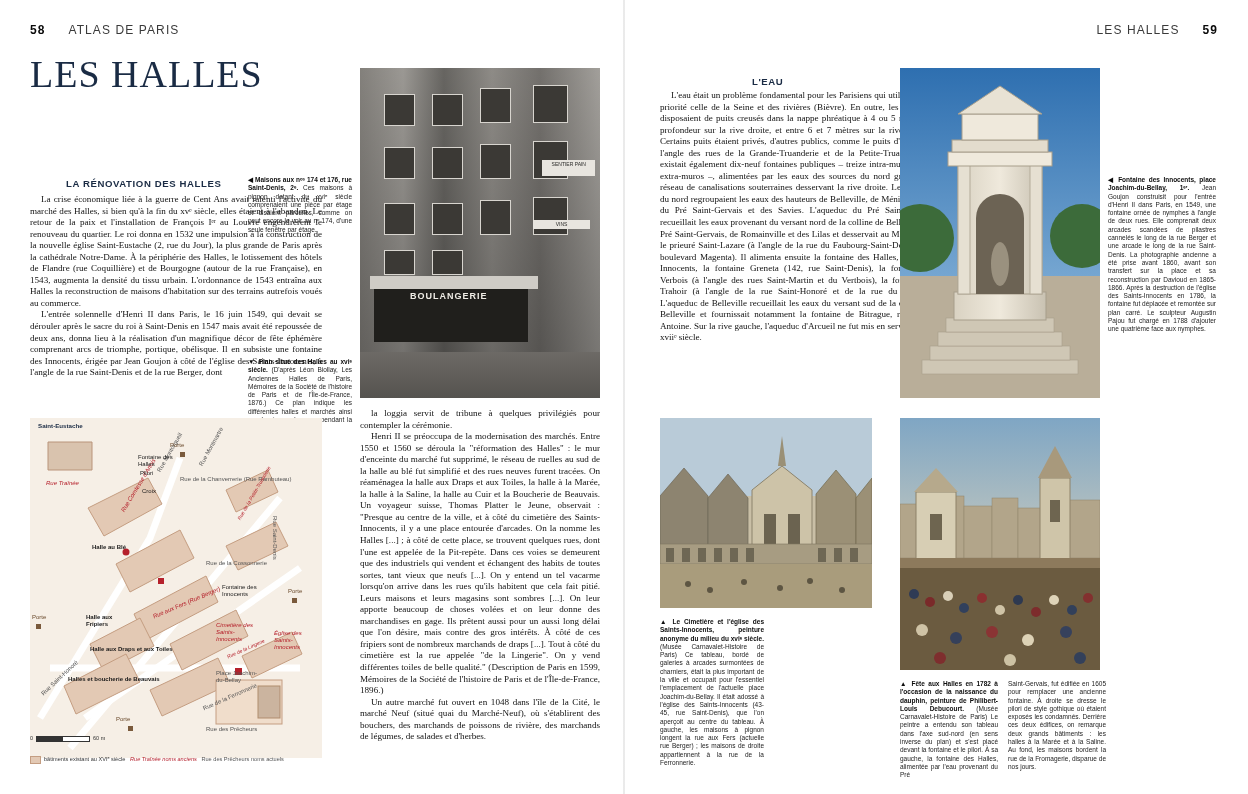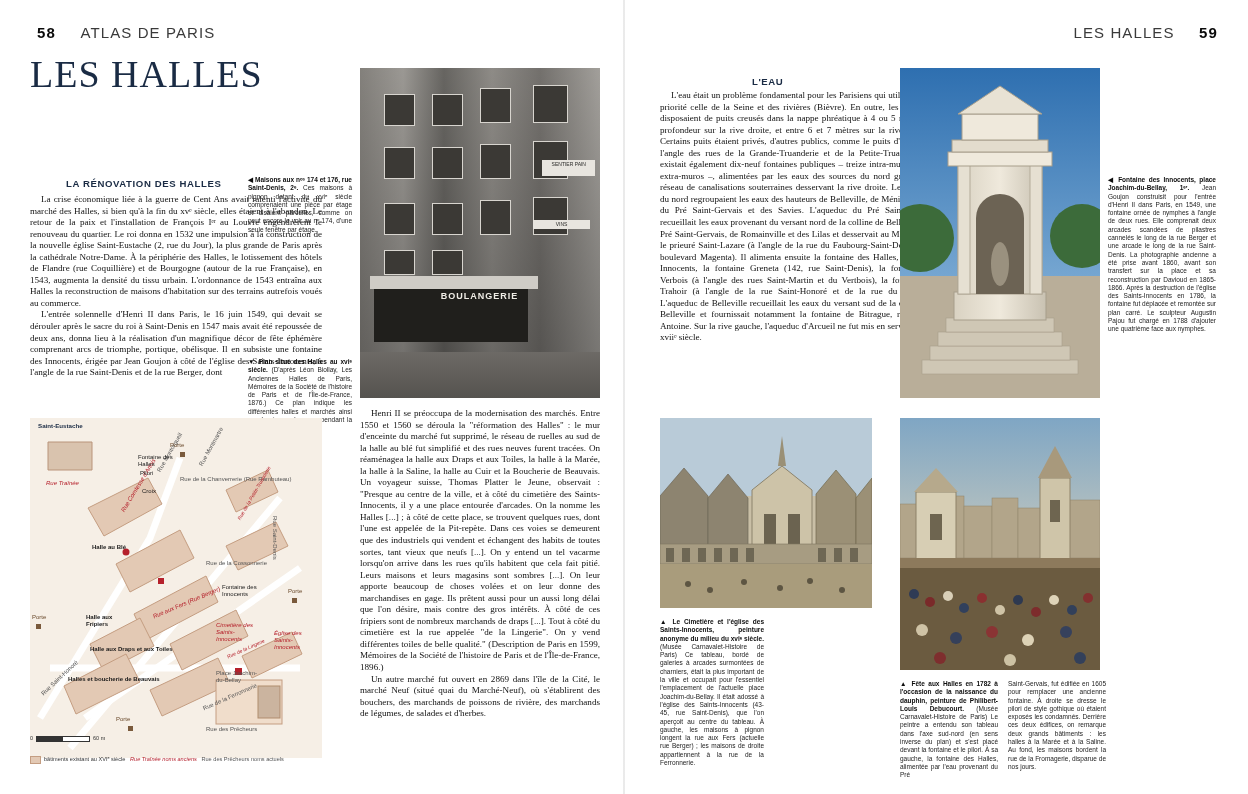--- a/index.html
+++ b/index.html
@@ -6,21 +6,21 @@
   body{
     width:1248px;height:794px;
     background:#ffffff;
     font-family:"Liberation Serif", serif;
     color:#1a1a1a;
     overflow:hidden;
   }
   .page{position:relative;width:1248px;height:794px;}
 
   
-  .runhead{position:absolute;top:22px;font-family:"Liberation Sans",sans-serif;font-size:15px;letter-spacing:1.1px;color:#3a3a3a;margin-left:7px;}
+  .runhead{position:absolute;top:22px;font-family:"Liberation Sans",sans-serif;font-size:12px;letter-spacing:1.1px;color:#3a3a3a;}
   .runhead .folio{font-weight:700;color:#0a0a0a;}
   .runhead-left{left:30px;}
   .runhead-right{right:30px;text-align:right;}
   .runhead span{display:inline-block;vertical-align:middle;}
   .runhead .sep{width:14px;}
 
   
   .gutter{position:absolute;left:623px;top:0;width:2px;height:794px;background:linear-gradient(to right,#f2f2f2,#e3e3e3,#f2f2f2);}
 
   
@@ -72,21 +72,21 @@
 
   
   #photo-rue{left:360px;top:68px;width:240px;height:330px;
      background:
        linear-gradient(to bottom, rgba(0,0,0,.08), rgba(0,0,0,.35)),
        linear-gradient(to right,#8e8b86 0%,#a8a5a0 18%,#6f6d69 35%,#9a9792 55%,#7d7a76 75%,#b0ada8 100%);
   }
   #photo-rue .facade{position:absolute;left:0;top:0;width:100%;height:100%;}
   #photo-rue .win{position:absolute;background:#3b3935;border:1px solid #d8d5cf;}
   #photo-rue .shop{position:absolute;left:6%;top:66%;width:64%;height:16%;background:#201f1c;border-top:3px solid #cfccc6;}
-  #photo-rue .shoptxt{position:absolute;left:8%;top:67.5%;width:58%;text-align:right;color:#efece5;
+  #photo-rue .shoptxt{position:absolute;left:8%;top:67.5%;width:58%;text-align:center;color:#efece5;
       font-family:"Liberation Sans",sans-serif;font-size:9px;letter-spacing:1px;font-weight:700;}
   #photo-rue .awn{position:absolute;left:4%;top:63%;width:70%;height:4%;background:#cfccc6;}
   #photo-rue .street{position:absolute;left:0;bottom:0;width:100%;height:14%;background:linear-gradient(to bottom,#6d6a66,#55534f);}
   #photo-rue .sign{position:absolute;background:#e8e5df;color:#2a2a28;font-family:"Liberation Sans",sans-serif;font-size:5px;text-align:center;line-height:8px;}
 
   
   #map{left:30px;top:418px;width:292px;height:340px;background:#f4ece2;border:0;}
   
   #photo-fontaine{left:900px;top:68px;width:200px;height:330px;}
   
@@ -127,22 +127,23 @@
 
   <div class="sect-head l1">LA RÉNOVATION DES HALLES</div>
   <div class="sect-head l2">L'EAU</div>
 
   <div class="col c1">
     <p class="first">La crise économique liée à la guerre de Cent Ans avait ralenti l'activité du marché des Halles, si bien qu'à la fin du xvᵉ siècle, elles étaient à l'abandon. Le retour de la paix et l'installation de François Iᵉʳ au Louvre engendrèrent le renouveau du quartier. Le roi donna en 1532 une impulsion à la construction de la nouvelle église Saint-Eustache (2, rue du Jour), la plus grande de Paris après la cathédrale Notre-Dame. À la périphérie des Halles, le lotissement des hôtels de Flandre (rue Coquillière) et de Bourgogne (autour de la rue Française), en 1543, augmenta la densité du tissu urbain. L'ordonnance de 1543 entraîna aux Halles la reconstruction de maisons d'habitation sur des terrains autrefois voués au commerce.</p>
     <p>L'entrée solennelle d'Henri II dans Paris, le 16 juin 1549, qui devait se dérouler après le sacre du roi à Saint-Denis en 1547 mais avait été repoussée de deux ans, donna lieu à la réalisation d'un magnifique décor de fête éphémère comprenant arcs de triomphe, portique, obélisque. Il en subsiste une fontaine des Innocents, érigée par Jean Goujon à côté de l'église des Saints-Innocents, à l'angle de la rue Saint-Denis et de la rue Berger, dont</p>
   </div>
 
   <div class="col c2">
+    <p class="first">la loggia servit de tribune à quelques privilégiés pour contempler la cérémonie.</p>
     <p>Henri II se préoccupa de la modernisation des marchés. Entre 1550 et 1560 se déroula la "réformation des Halles" : le mur d'enceinte du marché fut supprimé, le réseau de ruelles au sud de la halle au blé fut simplifié et des rues neuves furent tracées. On réaménagea la halle aux Draps et aux Toiles, la halle à la Marée, la halle à la Saline, la halle au Cuir et la Boucherie de Beauvais. Un voyageur suisse, Thomas Platter le Jeune, observait : "Presque au centre de la ville, et à côté du cimetière des Saints-Innocents, il y a une place entourée d'arcades. On la nomme les Halles [...] ; à côté de cette place, se trouvent quelques rues, dont l'une est appelée de la Pit-repète. Dans ces voies se demeurent que des industriels qui vendent et échangent des habits de toutes sortes, tant vieux que neufs [...]. On y entend un tel vacarme lorsqu'on arrive dans les rues qu'ils habitent que cela fait pitié. Leurs maisons et leurs magasins sont sombres [...]. On leur apporte beaucoup de choses volées et on leur donne des marchandises en gage. Ils prêtent aussi pour un aussi long délai que l'on désire, mais contre des gros intérêts. À côté de ces fripiers sont de nombreux marchands de draps [...]. Tout à côté du cimetière est la rue appelée "de la Lingerie". On y vend différentes toiles de belle qualité." (Description de Paris en 1599, Mémoires de la Société de l'histoire de Paris et de l'Île-de-France, 1896.)</p>
-    <p>Un autre marché fut ouvert en 2869 dans l'île de la Cité, le marché Neuf (situé quai du Marché-Neuf), où s'établirent des bouchers, des marchands de poissons de rivière, des marchands de légumes, de salades et d'herbes.</p>
+    <p>Un autre marché fut ouvert en 1048 dans l'île de la Cité, le marché Neuf (situé quai du Marché-Neuf), où s'établirent des bouchers, des marchands de poissons de rivière, des marchands de légumes, de salades et d'herbes.</p>
   </div>
 
   <div class="col c3">
     <p class="first">L'eau était un problème fondamental pour les Parisiens qui utilisaient en priorité celle de la Seine et des rivières (Bièvre). En outre, les habitants disposaient de puits creusés dans la nappe phréatique à 4 ou 5 mètres de profondeur sur la rive droite, et entre 6 et 7 mètres sur la rive gauche. Certains puits étaient privés, d'autres publics, comme le puits d'Amour, à l'angle des rues de la Grande-Truanderie et de la Petite-Truanderie. Il existait également dix-neuf fontaines publiques – treize intra-muros et six extra-muros –, alimentées par les eaux des sources du nord grâce à un réseau de canalisations souterraines desservant la rive droite. Les sources du nord regroupaient les eaux des hauteurs de Belleville, de Ménilmontant, du Pré Saint-Gervais et des Savies. L'aqueduc du Pré Saint-Gervais recueillait les eaux provenant du versant nord de la colline de Belleville, du Pré Saint-Gervais, de Romainville et des Lilas et desservait au Moyen Âge le prieuré Saint-Lazare (à l'angle de la rue du Faubourg-Saint-Denis et du boulevard Magenta). Il alimenta ensuite la fontaine des Halles, celle des Innocents, la fontaine Greneta (142, rue Saint-Denis), la fontaine du Verbois (à l'angle des rues Saint-Martin et du Vertbois), la fontaine du Trahoir (à l'angle de la rue Saint-Honoré et de la rue du Trahoir). L'aqueduc de Belleville recueillait les eaux du versant sud de la colline de Belleville et fournissait notamment la fontaine de Bitrague, rue Saint-Antoine. Sur la rive gauche, l'aqueduc d'Arcueil ne fut mis en service qu'au xviiᵉ siècle.</p>
   </div>
 
   <div class="img" id="photo-rue">
     <div class="facade">
       <div class="win" style="left:10%;top:8%;width:12%;height:9%;"></div>
       <div class="win" style="left:30%;top:8%;width:12%;height:9%;"></div>

